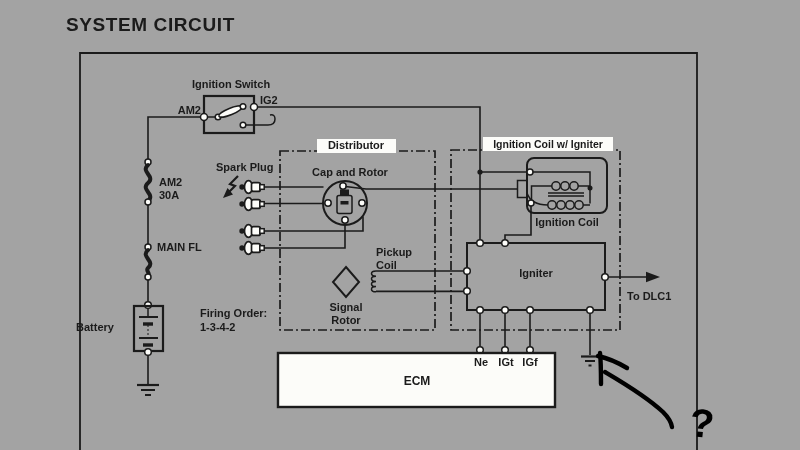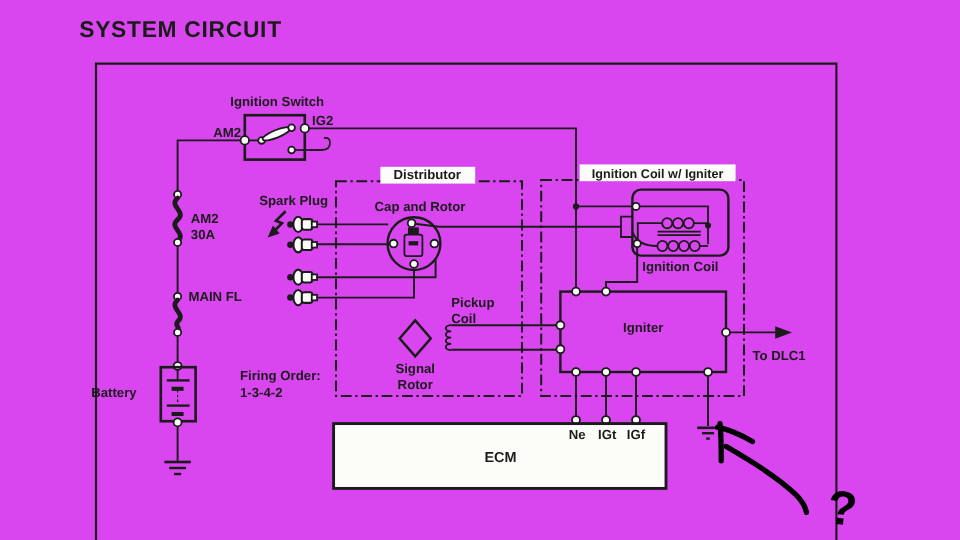--- a/index.html
+++ b/index.html
@@ -1,16 +1,16 @@
 <!DOCTYPE html>
 <html><head>
 <meta charset="utf-8">
 <style>
   html,body{margin:0;padding:0;background:#ffffff;}
-  .page{position:relative;width:800px;height:450px;background:#d946ef;overflow:hidden;}
+  .page{position:relative;width:800px;height:450px;background:#a3a3a3;overflow:hidden;}
   svg{display:block;}
   text{font-family:"Liberation Sans", sans-serif;font-weight:bold;fill:#1b1b1b;}
   .lbl{font-size:11px;}
   .lbl-sm{font-size:10.5px;}
   .title{font-size:19px;letter-spacing:0.6px;}
   .ecm-t{font-size:12px;}
   .wire{stroke:#1b1b1b;stroke-width:1.6;fill:none;}
   .wire2{stroke:#1b1b1b;stroke-width:1.5;fill:none;}
   .boxline{stroke:#1b1b1b;stroke-width:2.2;fill:none;}
   .boxline2{stroke:#1b1b1b;stroke-width:2;fill:none;}

